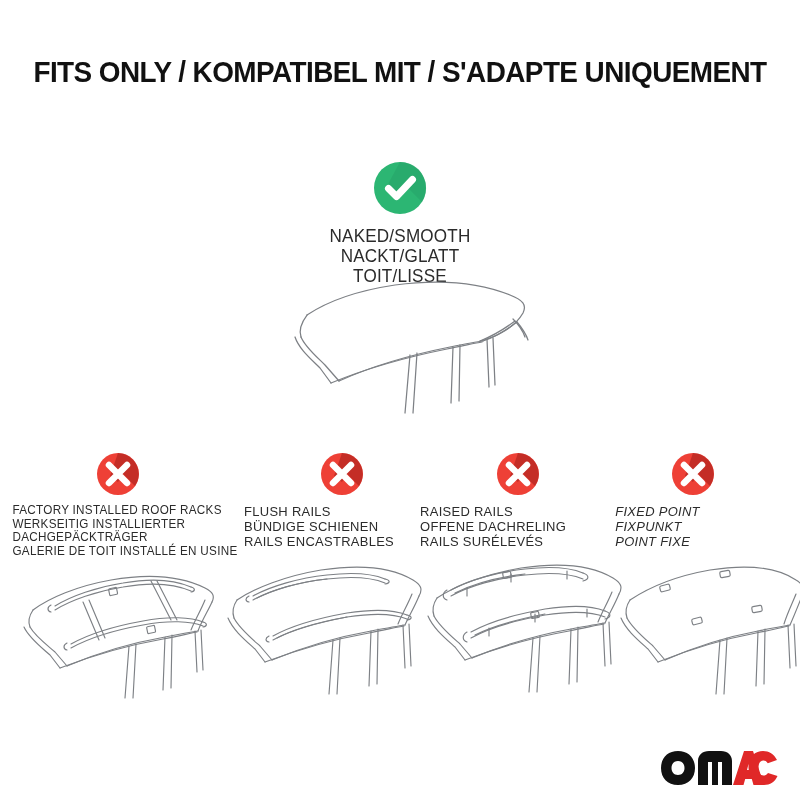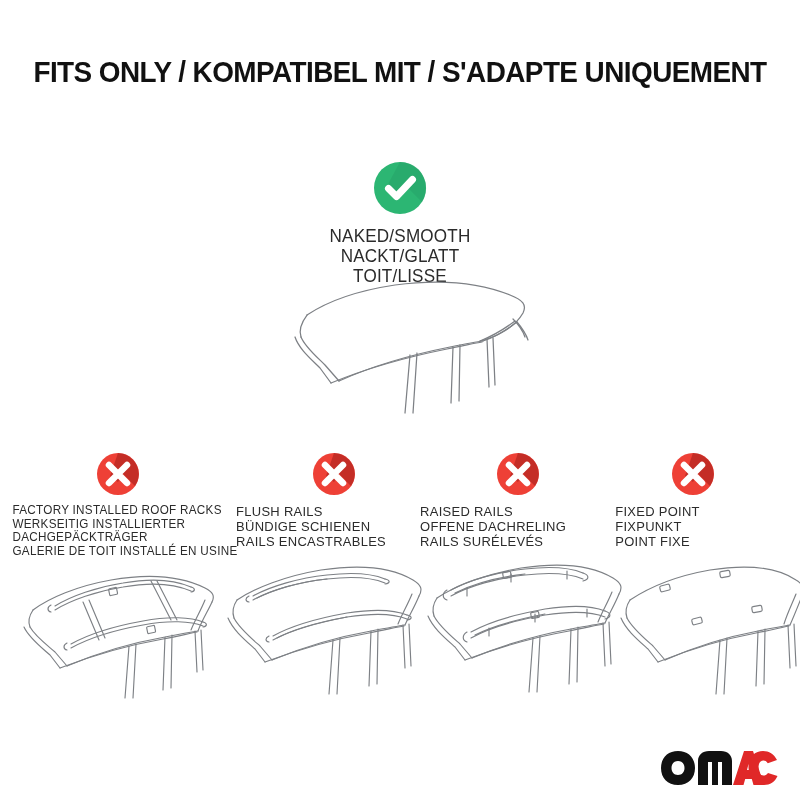--- a/index.html
+++ b/index.html
@@ -56,23 +56,23 @@
     transform: scaleX(0.95);
   }
   .status-label div { white-space: nowrap; }
 
   
   .deny-col {
     position: absolute;
     text-align: left;
   }
   #deny-col-0 { left:   8px; top: 452px; width: 220px; }
-  #deny-col-1 { left: 232px; top: 452px; width: 204px; }
+  #deny-col-1 { left: 240px; top: 452px; width: 204px; }
   #deny-col-2 { left: 416px; top: 452px; width: 204px; }
-  #deny-col-3 { left: 612px; top: 452px; width: 162px; }
+  #deny-col-3 { left: 612px; top: 452px; width: 162px; font-style: italic; }
 
   .x-icon-wrap {
     width: 44px;
     height: 44px;
     margin: 0 auto;
     position: relative;
   }
   .deny-label {
     margin-top: 8px;
     font-size: 13.5px;

